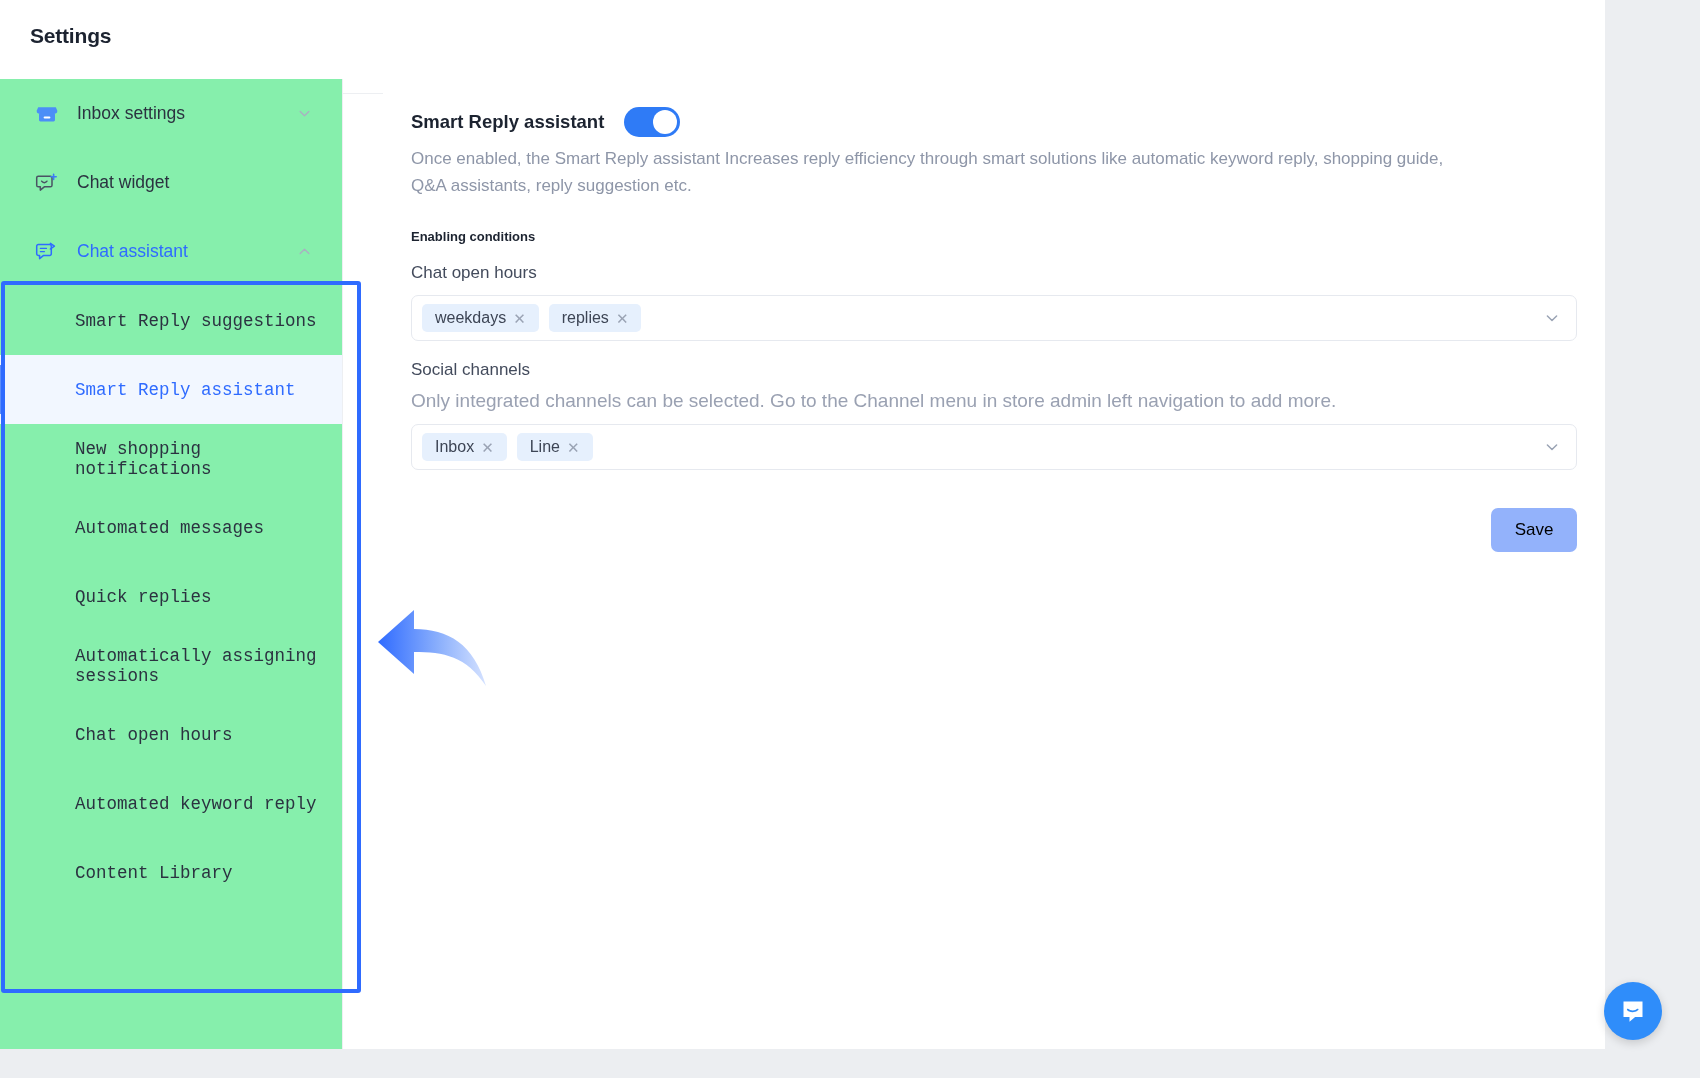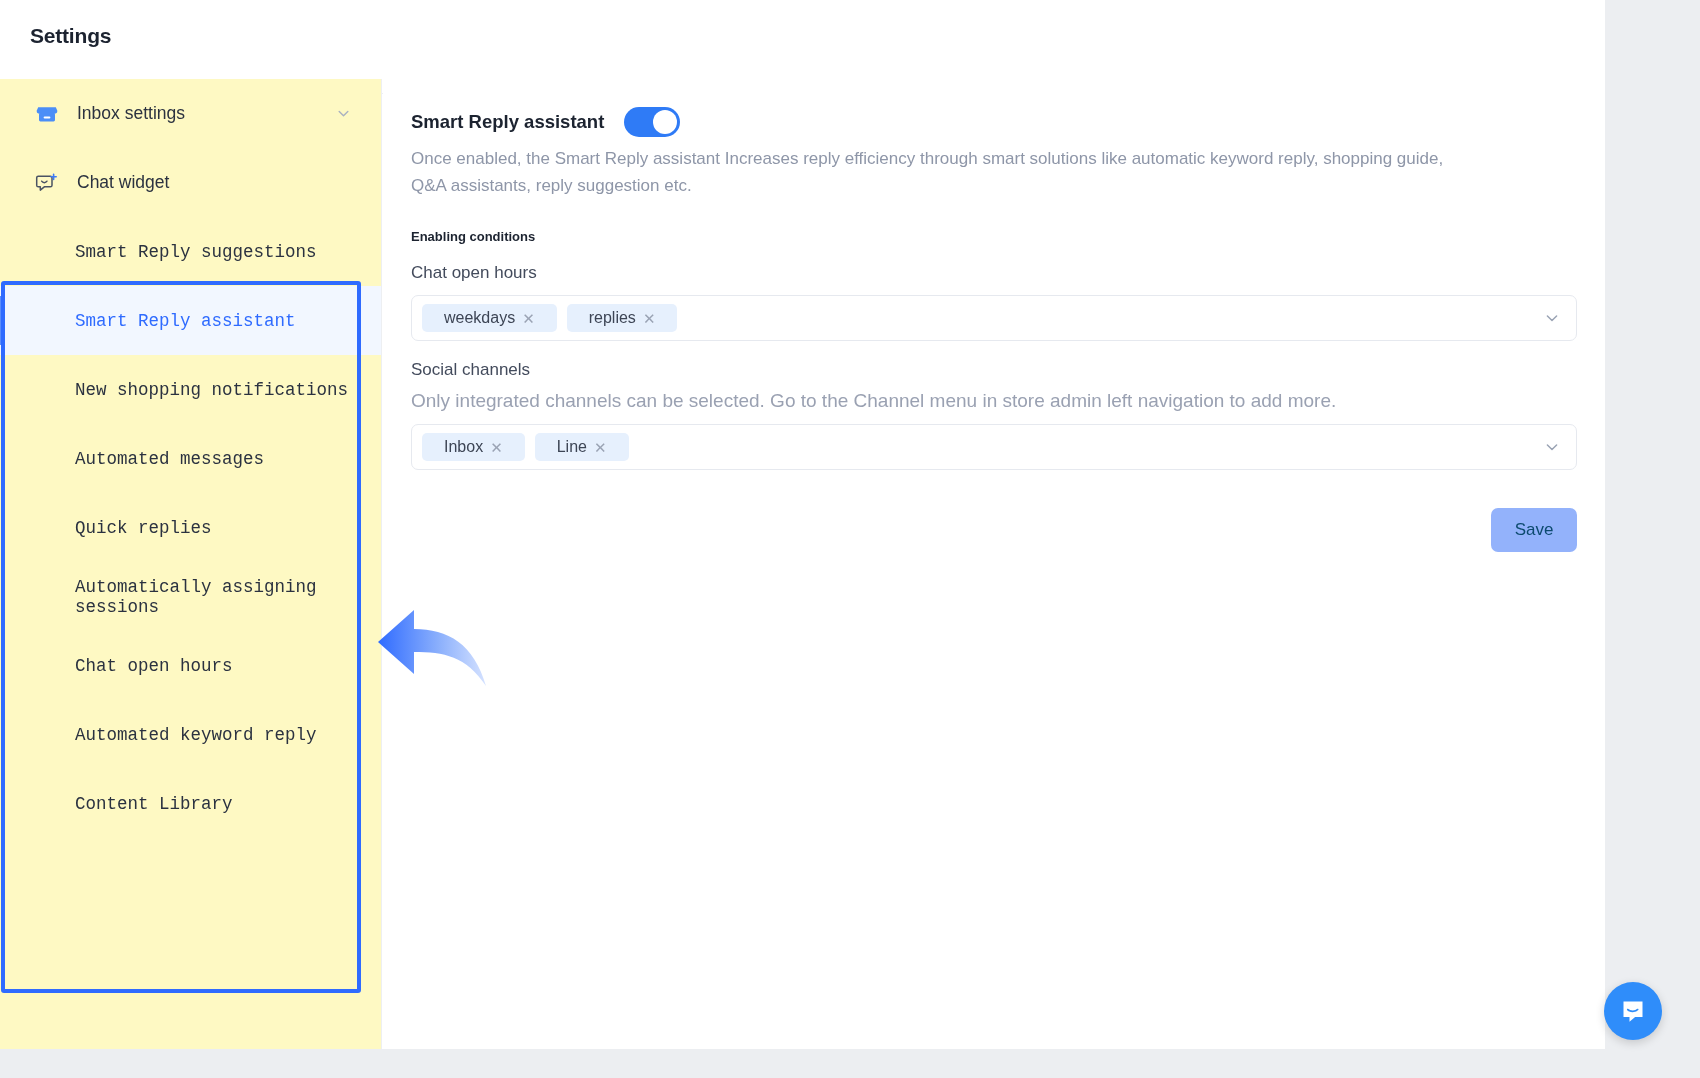--- a/index.html
+++ b/index.html
@@ -36,22 +36,22 @@
     font-size: 21px;
     font-weight: bold;
     color: #1c2330;
     letter-spacing: -0.2px;
   }
 
   
   .sidebar {
     position: absolute;
     left: 0; top: 79px;
-    width: 382px; height: 970px;
-    background: #fef9c3;
+    width: 343px; height: 970px;
+    background: #86efac;
     border-right: 1px solid #edeff2;
   }
 
   .nav-group-row {
     position: relative;
     display: flex;
     align-items: center;
     height: 69px;
     padding-left: 34px;
     padding-right: 30px;
@@ -183,21 +183,21 @@
     align-items: center;
     padding: 0 44px 0 10px;
     gap: 10px;
     cursor: pointer;
   }
   .chip {
     display: inline-flex;
     align-items: center;
     gap: 7px;
     height: 28px;
-    padding: 0 22px;
+    padding: 0 13px;
     border-radius: 5px;
     background: #e6f0fd;
     font-size: 16px;
     color: #3d4555;
   }
   .chip .x {
     font-size: 15px;
     color: #9aa3b4;
     cursor: pointer;
     line-height: 1;
@@ -212,21 +212,21 @@
 
   .save-row {
     display: flex;
     justify-content: flex-end;
     margin: 38px 28px 0 0;
   }
   .btn-save {
     width: 86px; height: 44px;
     border-radius: 7px;
     background: #93b2fb;
-    color: #0c4a6e;
+    color: #000000;
     font-size: 17px;
     border: none;
     cursor: pointer;
     display: flex; align-items: center; justify-content: center;
   }
 
   
   .arrow-anno {
     position: absolute;
     left: 378px; top: 600px;
@@ -282,20 +282,35 @@
         <span class="ico">
           <svg width="24" height="24" viewBox="0 0 24 24">
             <path d="M3.3 5.2h12.1a1.6 1.6 0 0 1 1.6 1.6v7.4a1.6 1.6 0 0 1-1.6 1.6H9.3l-4 3.3v-3.3H3.3a1.6 1.6 0 0 1-1.6-1.6V6.8A1.6 1.6 0 0 1 3.3 5.2z" fill="none" stroke="#4a5363" stroke-width="1.5" stroke-linejoin="round"></path>
             <path d="M6.6 10.2a3.2 3.2 0 0 0 5.4 0" fill="none" stroke="#4a5363" stroke-width="1.4" stroke-linecap="round"></path>
             <path d="M18.6 3.2v5.2M16 5.8h5.2" stroke="#3d7bf5" stroke-width="1.6" stroke-linecap="round"></path>
           </svg>
         </span>
         <span class="lbl">Chat widget</span>
       </div>
 
+      <div class="nav-group-row active">
+        <span class="ico">
+          <svg width="24" height="24" viewBox="0 0 24 24">
+            <path d="M3.3 4.6h11.4a1.6 1.6 0 0 1 1.6 1.6v7.6a1.6 1.6 0 0 1-1.6 1.6H8.6l-4 3.2v-3.2H3.3a1.6 1.6 0 0 1-1.6-1.6V6.2a1.6 1.6 0 0 1 1.6-1.6z" fill="none" stroke="#2f6bff" stroke-width="1.5" stroke-linejoin="round"></path>
+            <path d="M5.4 8.4h6M5.4 11.6h4" stroke="#2f6bff" stroke-width="1.4" stroke-linecap="round"></path>
+            <path d="M15.4 3.4l4 2.8-4 2.8" fill="none" stroke="#2f6bff" stroke-width="1.5" stroke-linecap="round" stroke-linejoin="round"></path>
+          </svg>
+        </span>
+        <span class="lbl">Chat assistant</span>
+        <span class="chev">
+          <svg width="15" height="15" viewBox="0 0 16 16">
+              <path d="M3.4 10.2L8 5.7l4.6 4.5" fill="none" stroke="#a9b1c1" stroke-width="1.5" stroke-linecap="round" stroke-linejoin="round"></path>
+            </svg>
+        </span>
+      </div>
 
       <div class="nav-sub">
         <span>Smart Reply suggestions</span>
       </div>
       <div class="nav-sub selected">
         <span>Smart Reply assistant</span>
       </div>
       <div class="nav-sub">
         <span>New shopping notifications</span>
       </div>

